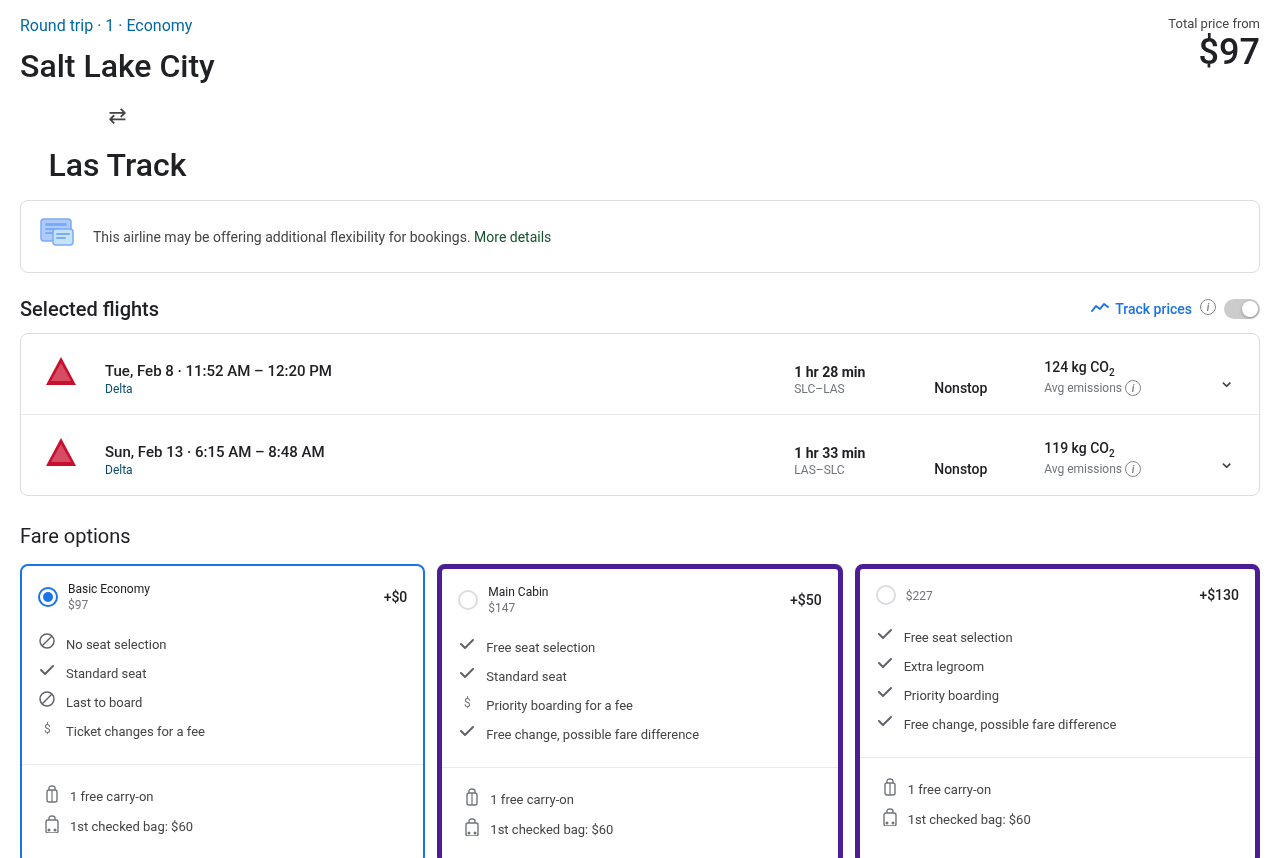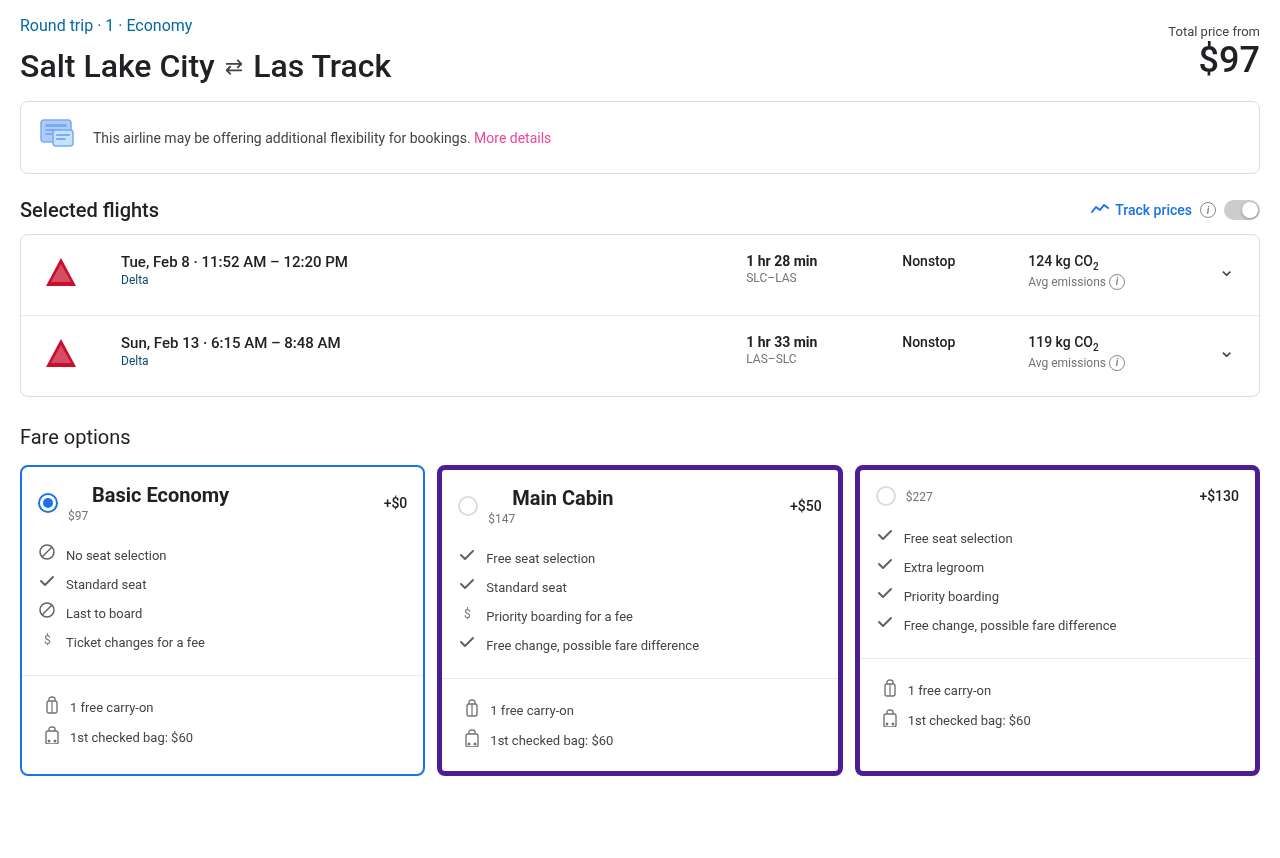--- a/index.html
+++ b/index.html
@@ -23,25 +23,25 @@
     .header-meta {
       font-size: 16px;
       color: #0369a1;
       margin-bottom: 12px;
     }
     .header-route {
       font-size: 32px;
       font-weight: 500;
       display: flex;
       align-items: center;
-      gap: 10px;
+      gap: 18px;
+      flex-direction: column;
     }
     .header-right {
       text-align: right;
-      margin-top: 8px;
     }
     .header-right .price-label {
       font-size: 13px;
       color: #444;
     }
     .header-right .price {
       font-size: 36px;
       font-weight: 500;
     }
 
@@ -57,21 +57,21 @@
     }
     .banner-icon {
       font-size: 28px;
       flex-shrink: 0;
     }
     .banner-text {
       font-size: 14px;
       color: #444;
     }
     .banner-text a {
-      color: #ec4899;
+      color: #14532d;
       text-decoration: none;
     }
 
     
     .section-header {
       display: flex;
       justify-content: space-between;
       align-items: center;
       margin-bottom: 12px;
     }
@@ -123,24 +123,24 @@
 
     
     .flights-container {
       border: 1px solid #dadce0;
       border-radius: 8px;
       margin-bottom: 28px;
       overflow: hidden;
     }
     .flight-row {
       display: flex;
-      align-items: flex-start;
+      align-items: flex-end;
       padding: 18px 20px;
       border-bottom: 1px solid #e8eaed;
-      gap: 36px;
+      gap: 20px;
     }
     .flight-row:last-child {
       border-bottom: none;
     }
     .airline-logo {
       flex-shrink: 0;
       width: 44px;
       height: 44px;
     }
     .flight-info {
@@ -244,23 +244,22 @@
       content: '';
       width: 10px;
       height: 10px;
       background: #1a73e8;
       border-radius: 50%;
     }
     .fare-title-group {
       flex: 1;
     }
     .fare-name {
-      font-size: 20px;
-      font-weight: 700;
-      margin-left: 24px;
+      font-size: 12px;
+      font-weight: 400;
     }
     .fare-price {
       font-size: 12px;
       color: #70757a;
       margin-top: 2px;
     }
     .fare-addon {
       font-size: 14px;
       font-weight: 500;
       color: #202124;
@@ -337,21 +336,21 @@
     </svg>
   </div>
   <div class="banner-text">
     <span>This airline may be offering additional flexibility for bookings.</span>
     <a>More details</a>
   </div>
 </div>
 
 <div class="section-header">
   <div class="section-title">Selected flights</div>
-  <div style="display:flex;align-items:center;gap:8px;">
+  <div style="display:flex;gap:8px;">
     <div class="track-prices">
       <span style="color:#1a73e8;font-size:16px;">
         <svg width="18" height="14" viewBox="0 0 18 14" fill="none">
           <polyline points="1,10 5,5 9,8 13,3 17,6" stroke="#1a73e8" stroke-width="2" fill="none" stroke-linecap="round" stroke-linejoin="round"></polyline>
         </svg>
       </span>
       <span>Track prices</span>
     </div>
     <div class="info-icon">i</div>
     <div class="toggle-switch"></div>

